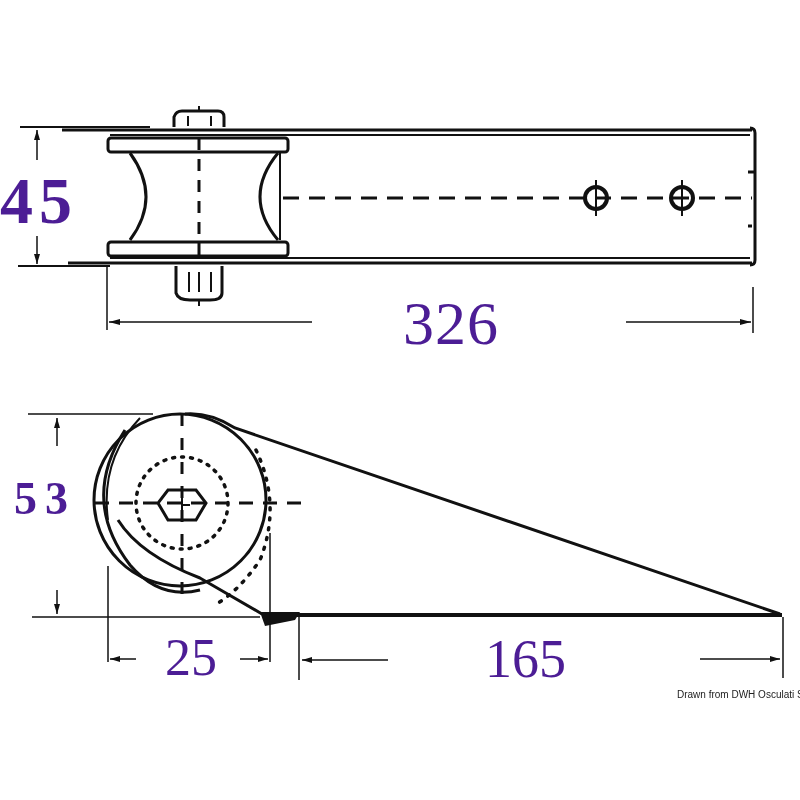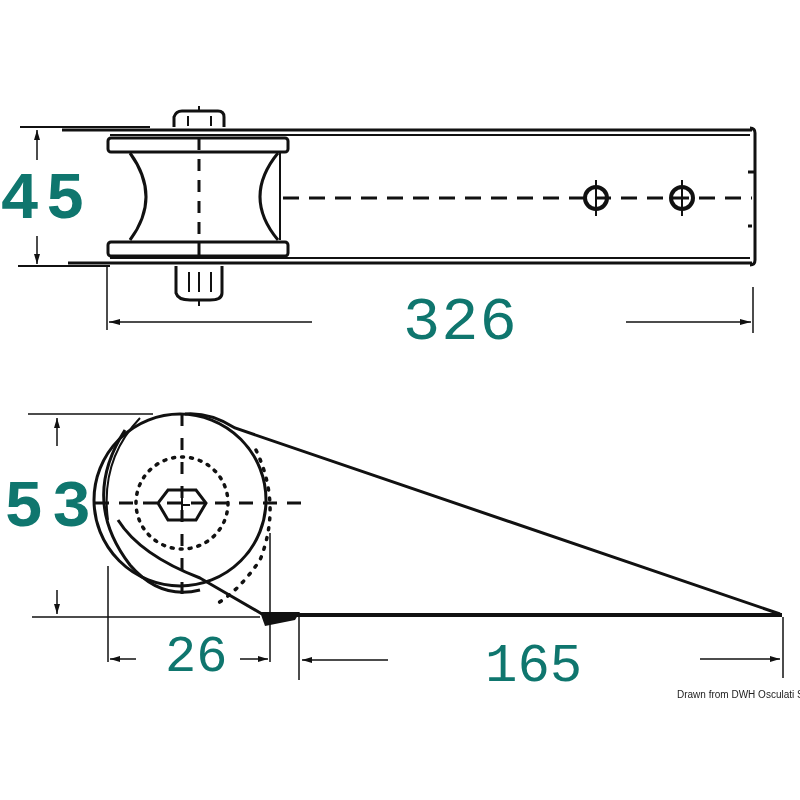--- a/index.html
+++ b/index.html
@@ -1,23 +1,23 @@
 <!DOCTYPE html>
 <html><head>
 <meta charset="utf-8">
 <style>
   html, body { margin: 0; padding: 0; background: #ffffff; }
   body { width: 800px; height: 800px; position: relative; overflow: hidden; font-family: "Liberation Sans", sans-serif; }
   #drawing { position: absolute; left: 0; top: 0; width: 800px; height: 800px; }
-  .dim-label { position: absolute; color: #0f766e; font-family: Liberation Mono, monospace; font-weight: bold; line-height: 1; }
+  .dim-label { position: absolute; color: #4c1d95; font-family: Liberation Serif, serif; font-weight: bold; line-height: 1; }
   .dim-45 { left: 0px; top: 168px; font-size: 66px; letter-spacing: 6px; }
   .dim-205 { left: 403px; top: 292px; font-size: 62px; font-weight: normal; letter-spacing: 1px; }
-  .dim-53 { left: 4px; top: 476px; font-size: 66px; letter-spacing: 8px; }
+  .dim-53 { left: 14px; top: 476px; font-size: 46px; letter-spacing: 8px; }
   .dim-41 { left: 165px; top: 632px; font-size: 52px; font-weight: normal; }
-  .dim-165 { left: 485px; top: 632px; font-size: 54px; font-weight: normal; margin-top: 8px; }
+  .dim-165 { left: 485px; top: 632px; font-size: 54px; font-weight: normal; }
   .credit { position: absolute; left: 677px; top: 689px; font-size: 10px; color: #222; font-family: "Liberation Sans", sans-serif; white-space: nowrap; }
 </style>
 </head>
 <body>
 
 <svg id="drawing" viewBox="0 0 800 800" xmlns="http://www.w3.org/2000/svg">
 
   <g stroke="#111" fill="none">
 
     <line x1="20" y1="127" x2="150" y2="127" stroke-width="2"></line>
@@ -111,15 +111,15 @@
     <line x1="302" y1="660" x2="388" y2="660" stroke-width="1.5"></line>
     <polygon points="302,660 312,657 312,663" fill="#111" stroke="none"></polygon>
     <line x1="700" y1="659" x2="780" y2="659" stroke-width="1.5"></line>
     <polygon points="780,659 770,656 770,662" fill="#111" stroke="none"></polygon>
   </g>
 </svg>
 
 <div class="dim-label dim-45">45</div>
 <div class="dim-label dim-205">326</div>
 <div class="dim-label dim-53">53</div>
-<div class="dim-label dim-41">26</div>
+<div class="dim-label dim-41">25</div>
 <div class="dim-label dim-165">165</div>
 <div class="credit">Drawn from DWH Osculati Srl</div>
 
 </body></html>

